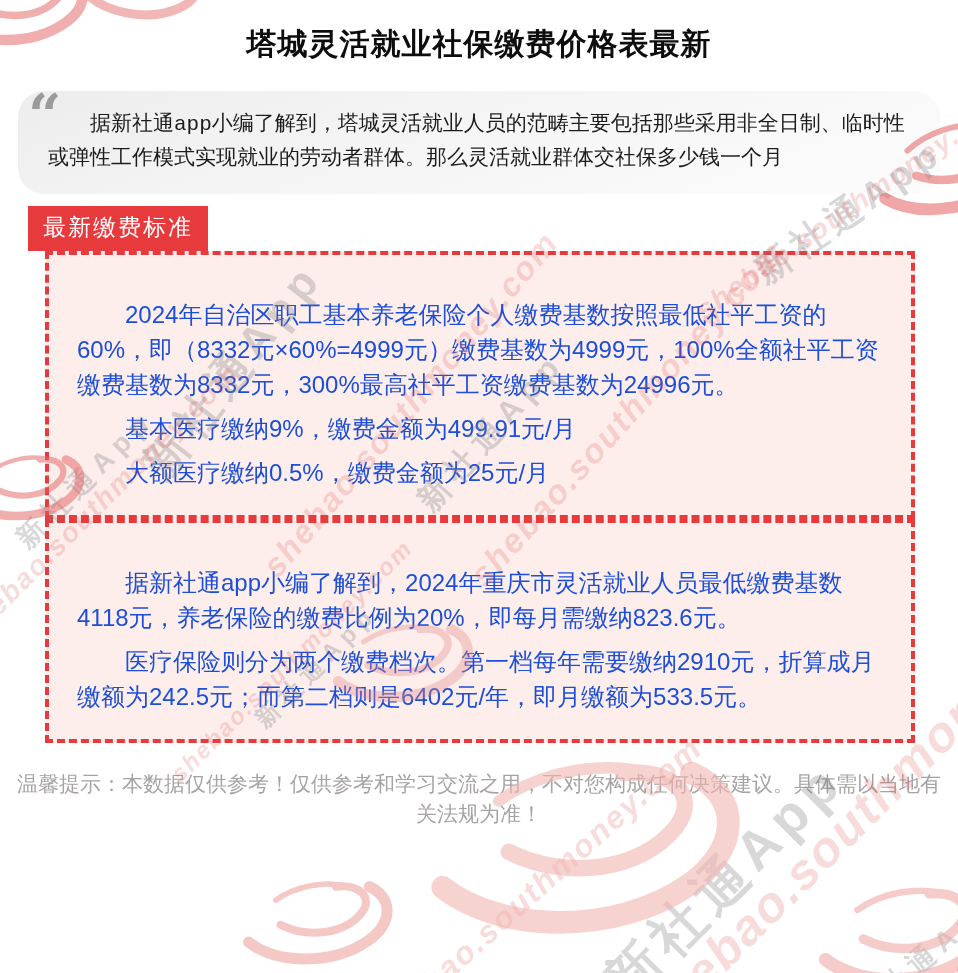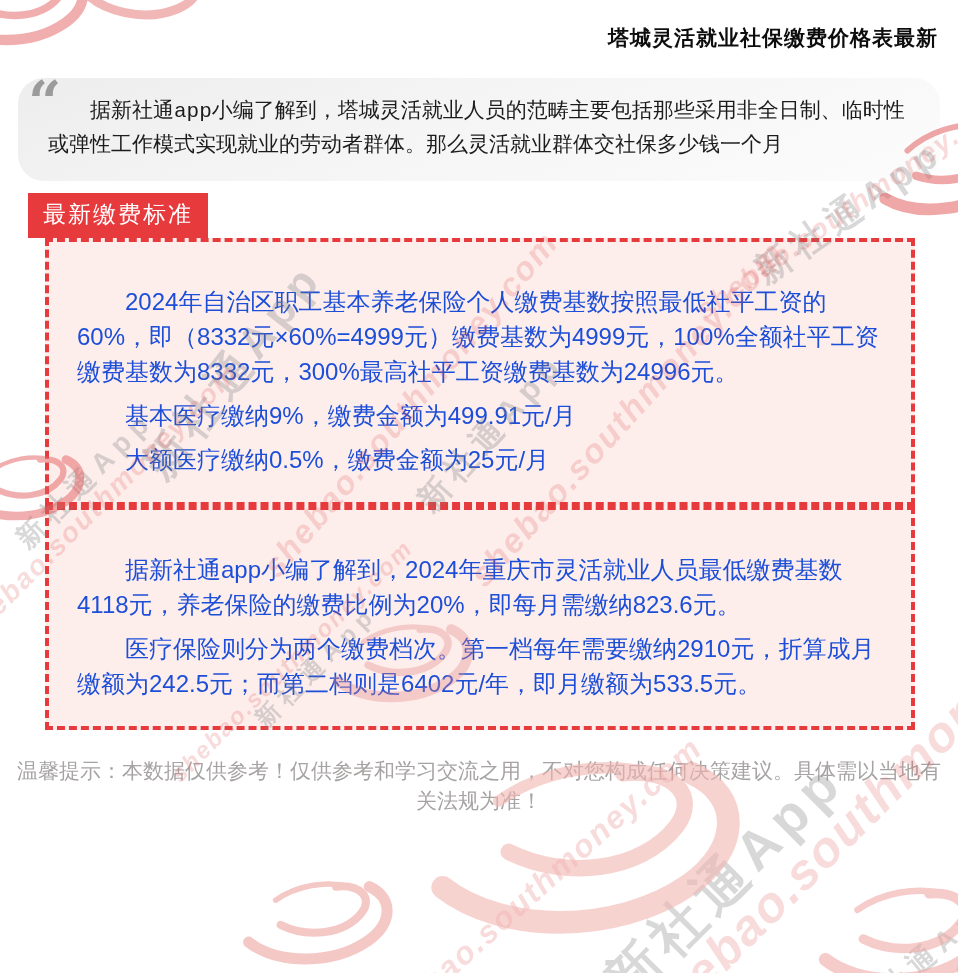--- a/index.html
+++ b/index.html
@@ -3,22 +3,22 @@
 <meta charset="utf-8">
 <style>
   html,body{margin:0;padding:0;background:#ffffff;}
   .page{
     position:relative;width:958px;height:973px;overflow:hidden;background:#ffffff;
     font-family:"Liberation Sans","DejaVu Sans",sans-serif;
   }
   
   .content{position:absolute;inset:0;z-index:2;}
   .title{
-    margin:24px 20px 0;text-align:right;
-    font-size:21px;font-weight:bold;color:#0d0d0d;letter-spacing:1px;
+    margin:24px 20px 0;text-align:center;
+    font-size:30px;font-weight:bold;color:#0d0d0d;letter-spacing:1px;
   }
   .intro-card{
     position:relative;margin:26px auto 0;width:922px;box-sizing:border-box;
     background:linear-gradient(160deg,#ededed 0%,#f5f5f5 45%,#fcfcfc 100%);
     border-radius:26px;padding:17px 30px 18px;
   }
   .intro-text{font-size:21px;line-height:34px;color:#1c1c1c;text-indent:2em;font-family:Liberation Mono, monospace;}
   .quote-icon{
     position:absolute;left:10px;top:-4px;font-size:58px;line-height:1;
     color:#9b9b9b;font-weight:bold;font-family:"DejaVu Serif","Liberation Serif",serif;

